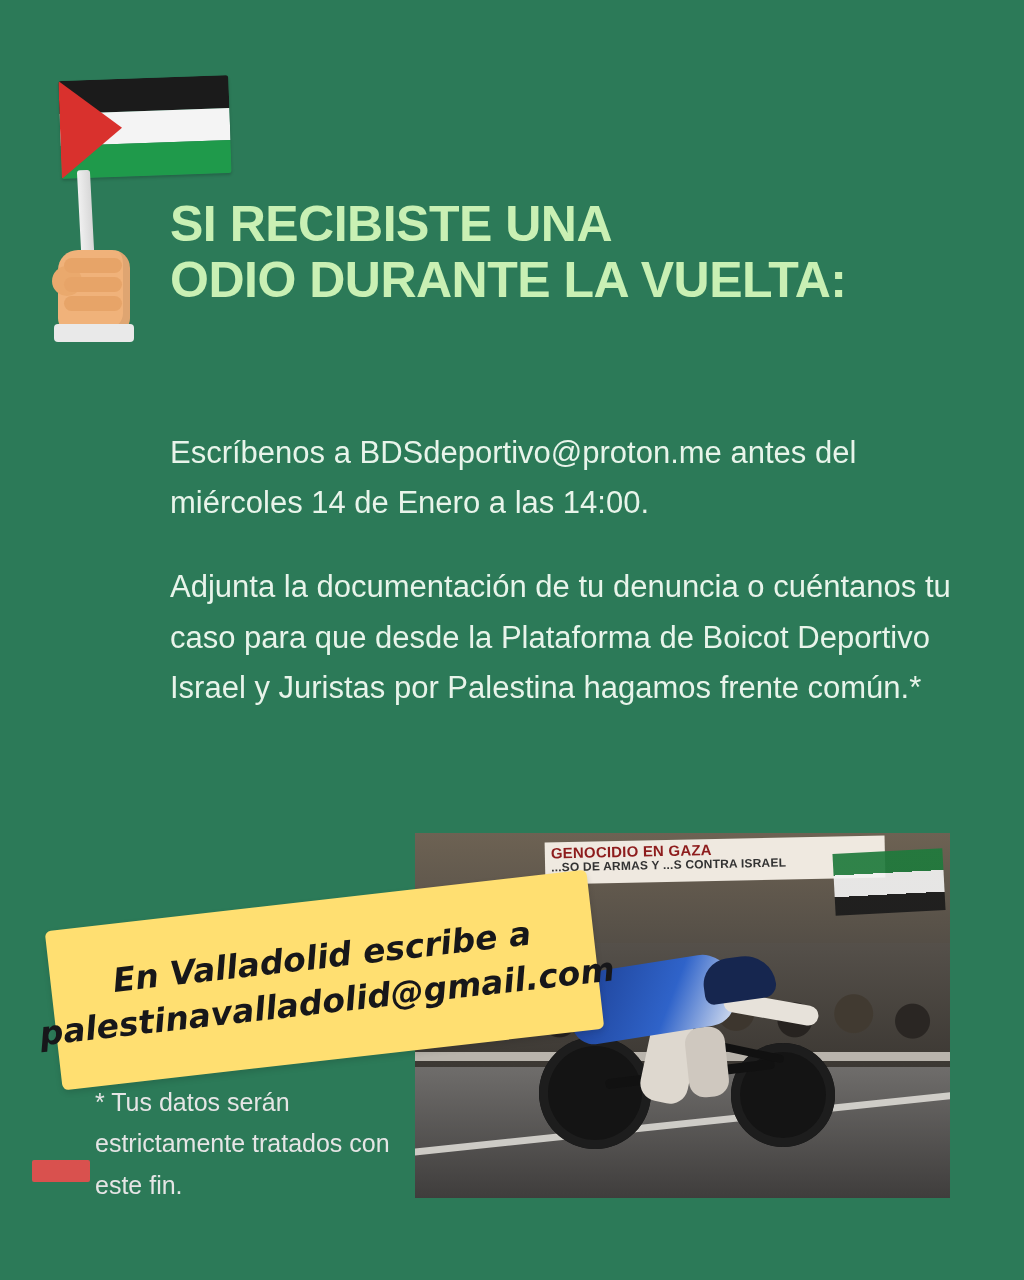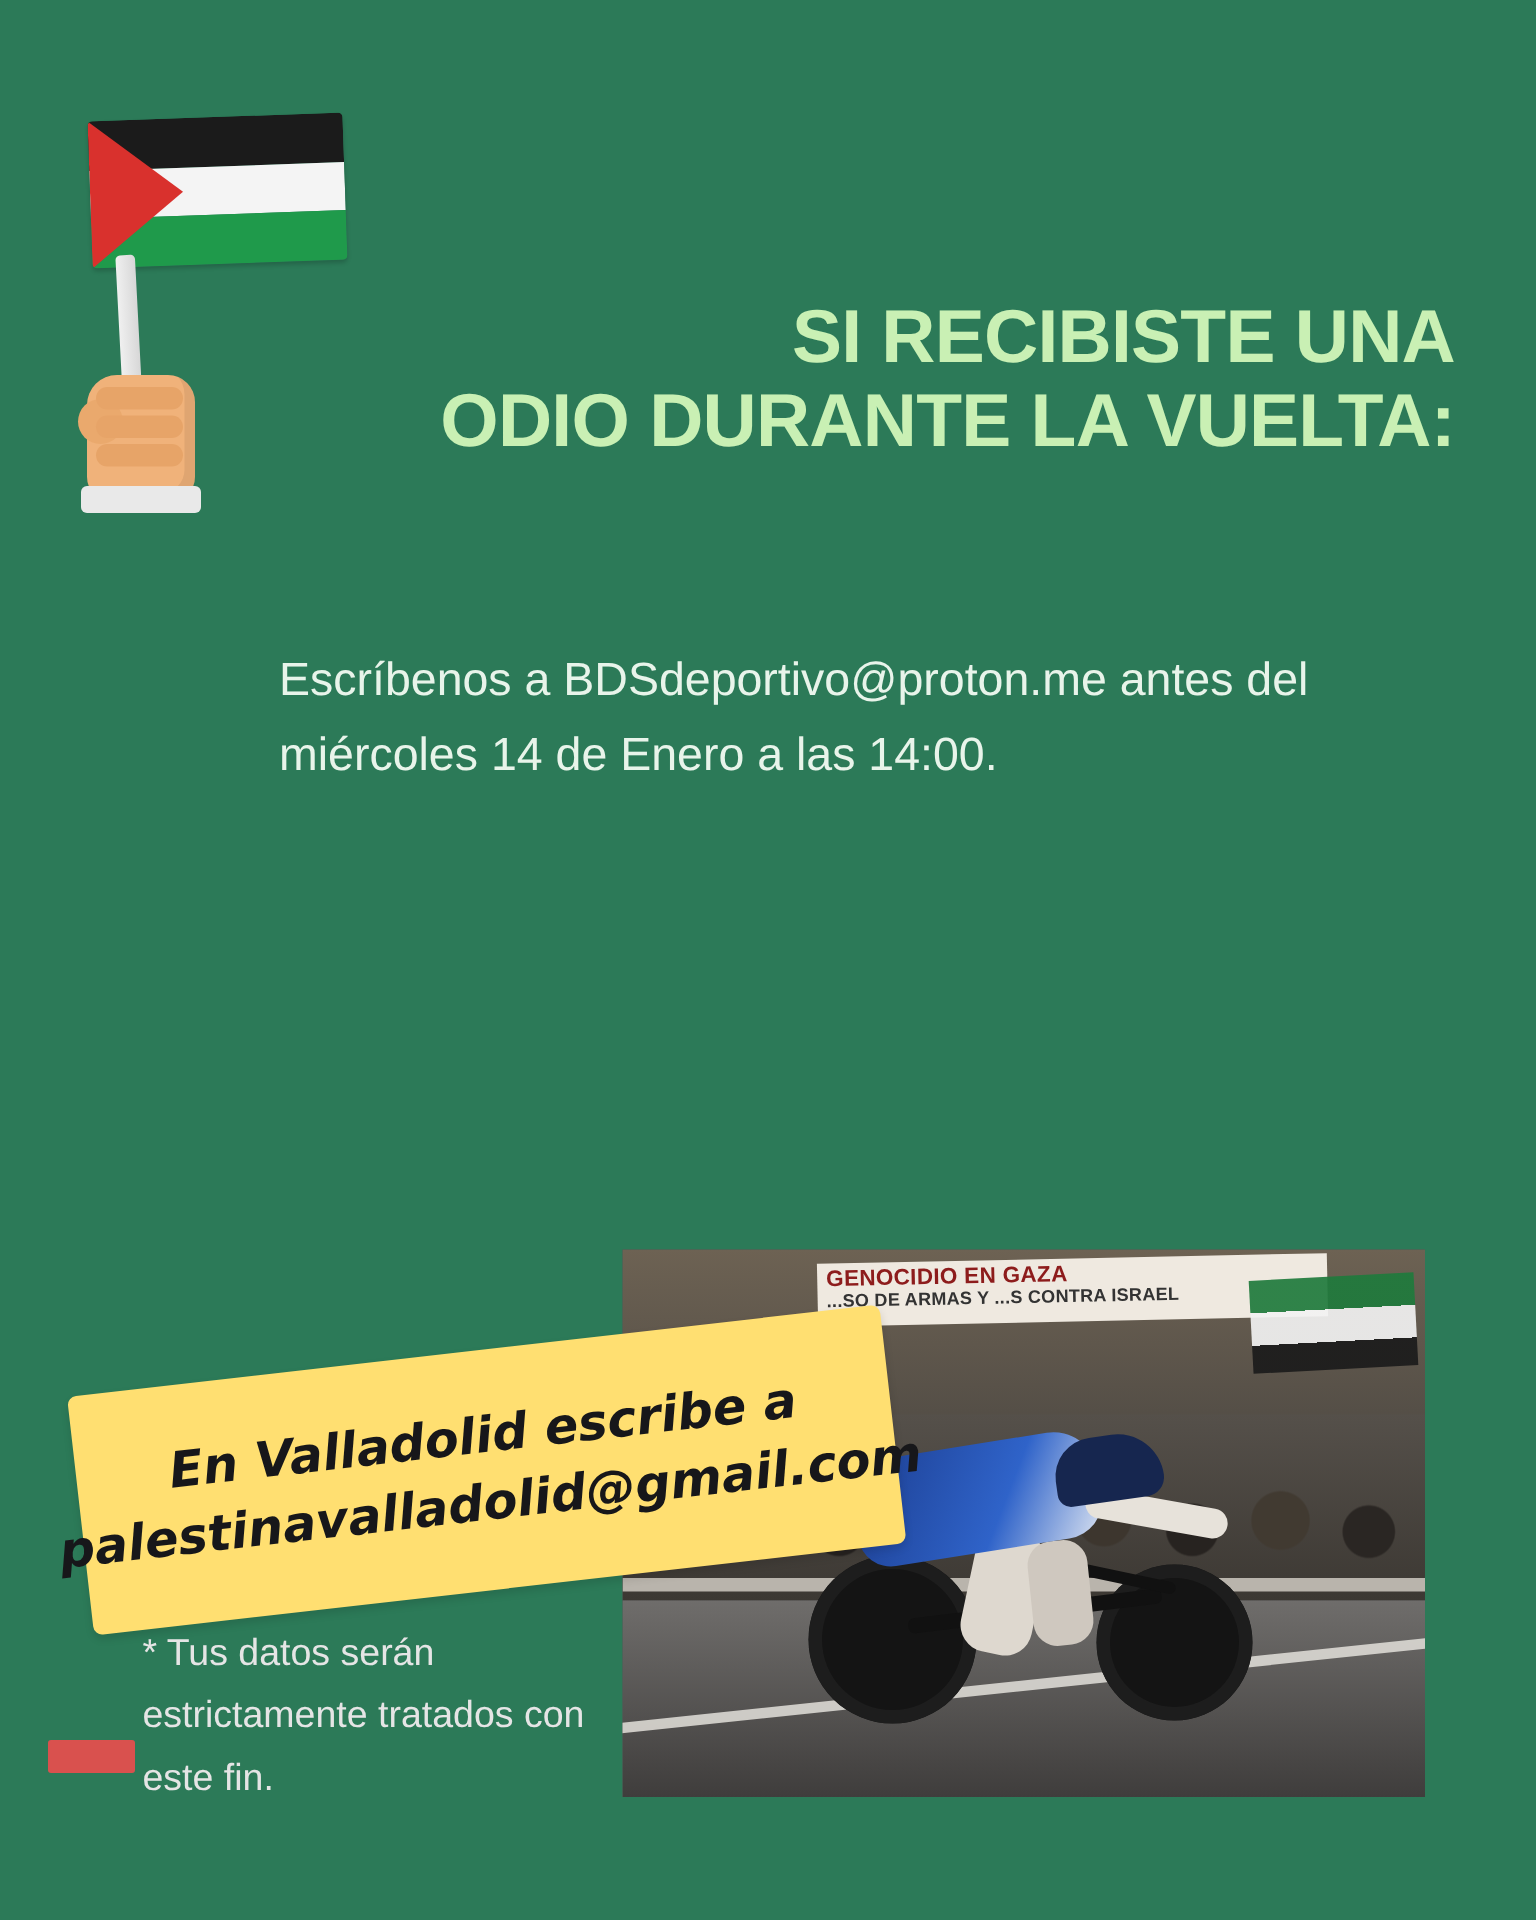--- a/index.html
+++ b/index.html
@@ -109,34 +109,34 @@
     top: 196px;
     width: 800px;
     color: #c9f0b4;
     font-size: 50px;
     line-height: 1.12;
     font-weight: 700;
     letter-spacing: -0.5px;
     text-transform: uppercase;
     font-family: "Liberation Sans", sans-serif;
   }
-  .headline .l { display: block; white-space: nowrap; text-align: right; }
+  .headline .l { display: block; white-space: nowrap; }
 
   
   .body-copy {
     position: absolute;
     left: 170px;
     top: 428px;
     width: 810px;
     color: #e8f4ea;
     font-size: 31px;
     line-height: 1.62;
     font-weight: 400;
   }
-  .body-copy p { margin: 0 0 34px 16px; }
+  .body-copy p { margin: 0 0 34px 0; }
   .body-copy p:last-child { margin-bottom: 0; }
 
   
   .photo {
     position: absolute;
     left: 415px;
     top: 833px;
     width: 535px;
     height: 365px;
     overflow: hidden;
@@ -348,20 +348,21 @@
   </div>
 </div>
 
 <div class="headline">
   <span class="l">SI RECIBISTE UNA</span>
   <span class="l">ODIO DURANTE LA VUELTA:</span>
 </div>
 
 <div class="body-copy">
   <p>Escríbenos a BDSdeportivo@proton.me antes del miércoles 14 de Enero a las 14:00.</p>
+  <p>Adjunta la documentación de tu denuncia o cuéntanos tu caso para que desde la Plataforma de Boicot Deportivo Israel y Juristas por Palestina hagamos frente común.*</p>
 </div>
 
 <div class="photo">
   <div class="ph-sky"></div>
   <div class="ph-banner">
     <div>GENOCIDIO EN GAZA</div>
     <div class="b2">...SO DE ARMAS Y ...S CONTRA ISRAEL</div>
   </div>
   <div class="ph-flag"></div>
   <div class="ph-crowd"></div>

